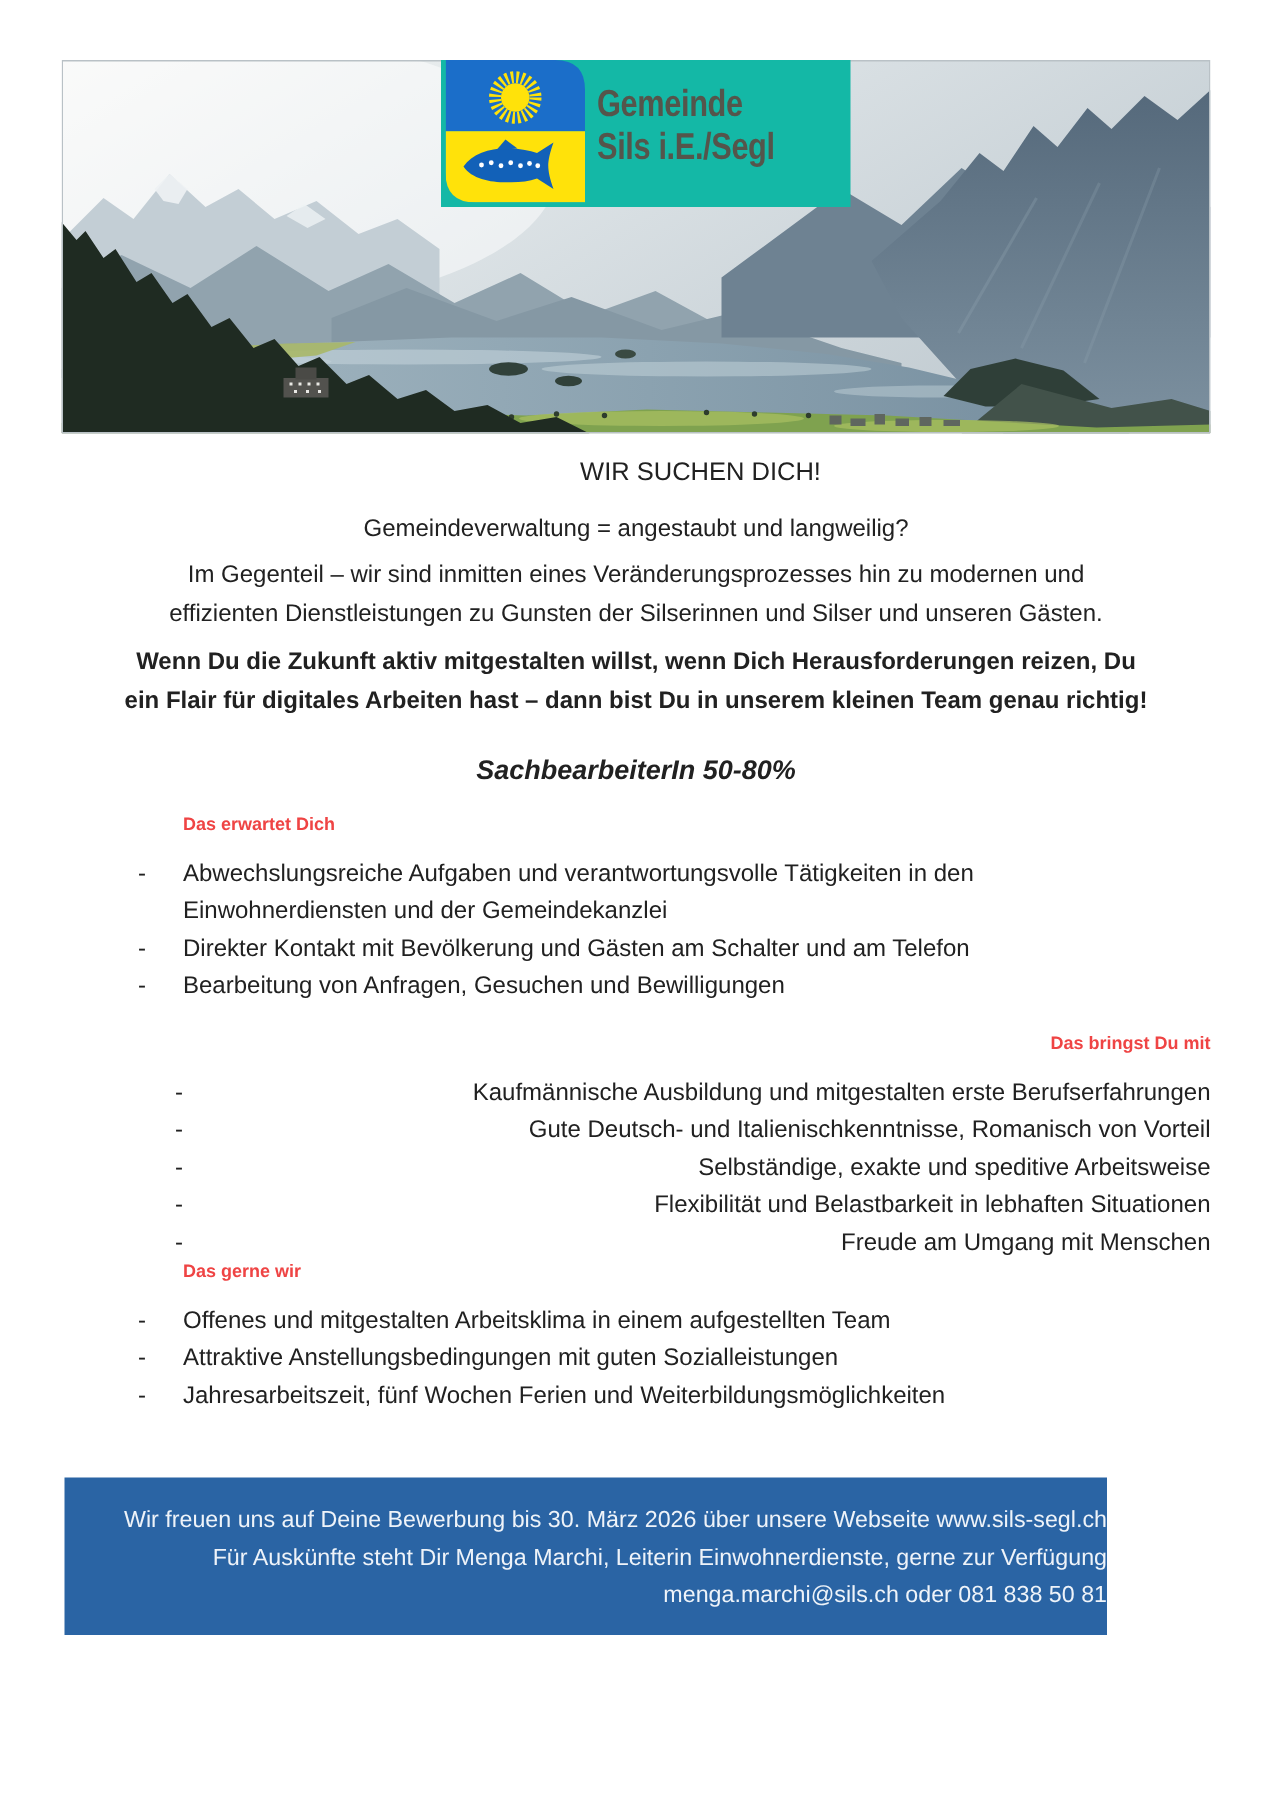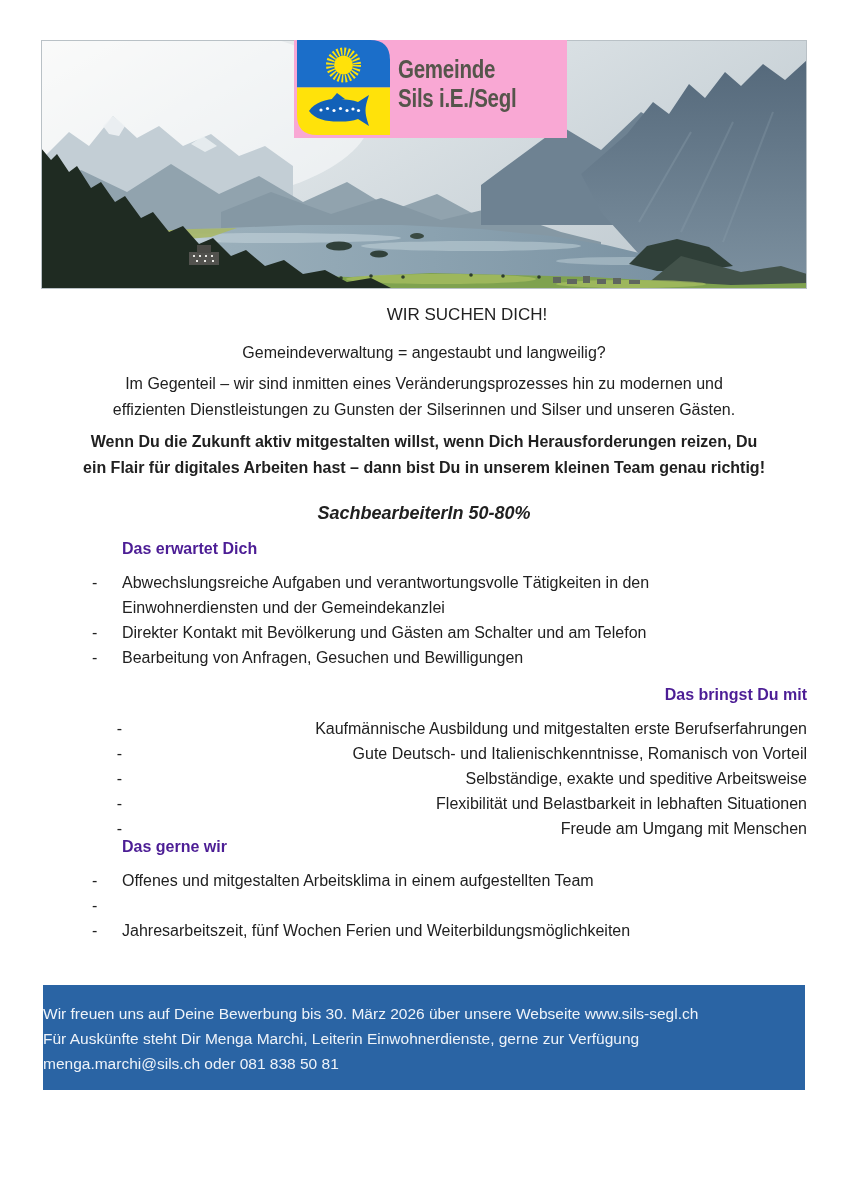--- a/index.html
+++ b/index.html
@@ -10,21 +10,21 @@
   }
   .page{position:relative;width:848px;height:1200px;overflow:hidden;background:#fff;}
 
   
   .hero{position:absolute;left:41px;top:40px;width:766px;height:249px;overflow:hidden;}
   .hero svg{display:block;}
 
   
   .logo-box{
     position:absolute;left:253px;top:0;width:273px;height:98px;
-    background:#f9a8d4;display:flex;align-items:flex-start;
+    background:#14b8a6;display:flex;align-items:flex-start;
   }
   .shield{margin:0 0 0 3px;flex:0 0 auto;}
   .logo-text{
     margin:15px 0 0 8px;color:#55554b;font-weight:bold;
     font-size:25px;line-height:29px;letter-spacing:-0.3px;
     transform:scaleX(0.82);transform-origin:left top;white-space:nowrap;
   }
 
   
   .center-line{position:absolute;left:0;width:848px;text-align:center;}
@@ -32,31 +32,31 @@
   .doc-subtitle{top:340px;font-size:16px;line-height:26px;}
   .para1{top:371px;font-size:16px;line-height:26px;white-space:pre-line;}
   .para2{top:429px;font-size:16px;line-height:26px;white-space:pre-line;font-weight:bold;}
   .job-title{top:500px;font-size:18px;line-height:26px;font-weight:bold;font-style:italic;}
 
   .section{position:absolute;left:41px;width:766px;}
   .sec-1{top:536px;}
   .sec-2{top:682px;text-align:right;}
   .sec-3{top:834px;}
   .section h3{
-    margin:0 0 0 81px;font-size:16px;line-height:26px;font-weight:bold;color:#4c1d95;
+    margin:0 0 0 81px;font-size:12px;line-height:26px;font-weight:bold;color:#ef4444;
   }
   .bullets{margin:8px 0 0 0;padding:0;list-style:none;}
   .bullets .row{display:flex;font-size:16px;line-height:25px;}
   .bullets .marker{flex:0 0 30px;margin-left:51px;}
   .bullets .txt{flex:1;white-space:pre-line;}
 
   
   .footer{
-    position:absolute;left:43px;top:985px;width:762px;height:105px;
-    background:#2a64a4;color:#eef3f9;text-align:left;box-sizing:border-box;
+    position:absolute;left:43px;top:985px;width:695px;height:105px;
+    background:#2a64a4;color:#eef3f9;text-align:right;box-sizing:border-box;
     padding-top:16px;
   }
   .footer .footer-text{font-size:15.5px;line-height:25px;white-space:pre;}
 </style>
 </head>
 <body>
 
 <div class="page">
 
   <div class="hero">
@@ -252,20 +252,21 @@
 
   <div class="section sec-3">
     <h3>Das gerne wir</h3>
     <div class="bullets">
       <div class="row">
         <span class="marker">-</span>
         <span class="txt">Offenes und mitgestalten Arbeitsklima in einem aufgestellten Team</span>
       </div>
       <div class="row">
         <span class="marker">-</span>
+        <span class="txt">Attraktive Anstellungsbedingungen mit guten Sozialleistungen</span>
       </div>
       <div class="row">
         <span class="marker">-</span>
         <span class="txt">Jahresarbeitszeit, fünf Wochen Ferien und Weiterbildungsmöglichkeiten</span>
       </div>
     </div>
   </div>
 
   <div class="footer">
     <div class="footer-text">Wir freuen uns auf Deine Bewerbung bis 30. März 2026 über unsere Webseite www.sils-segl.ch

